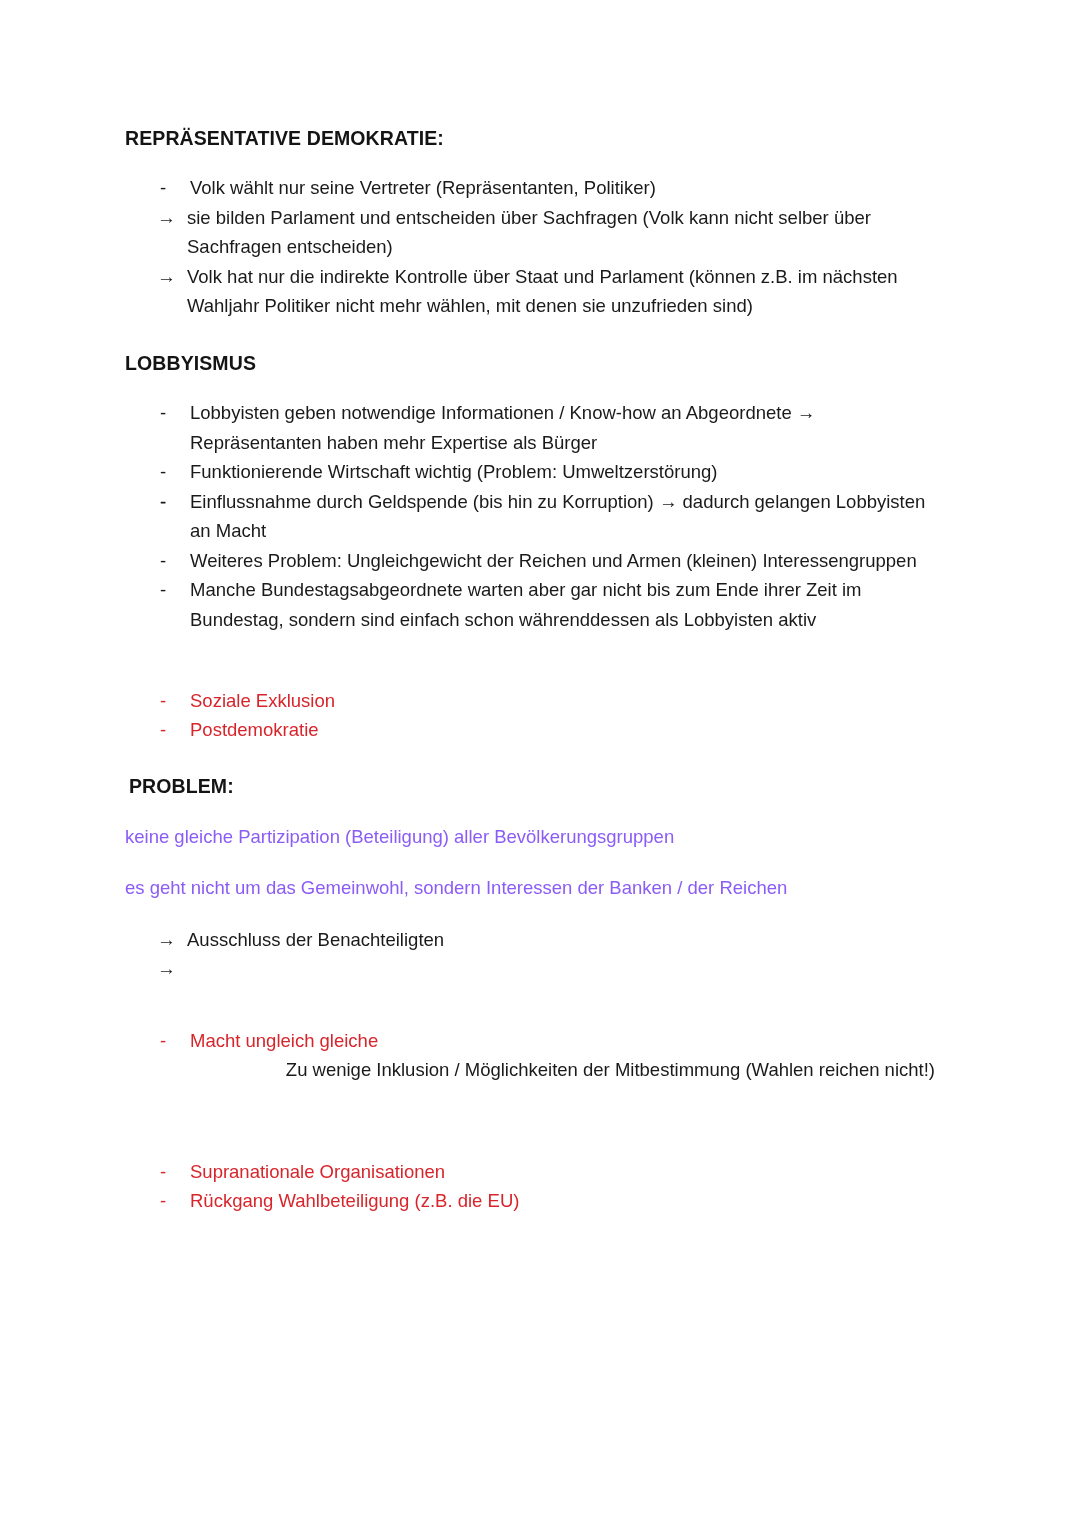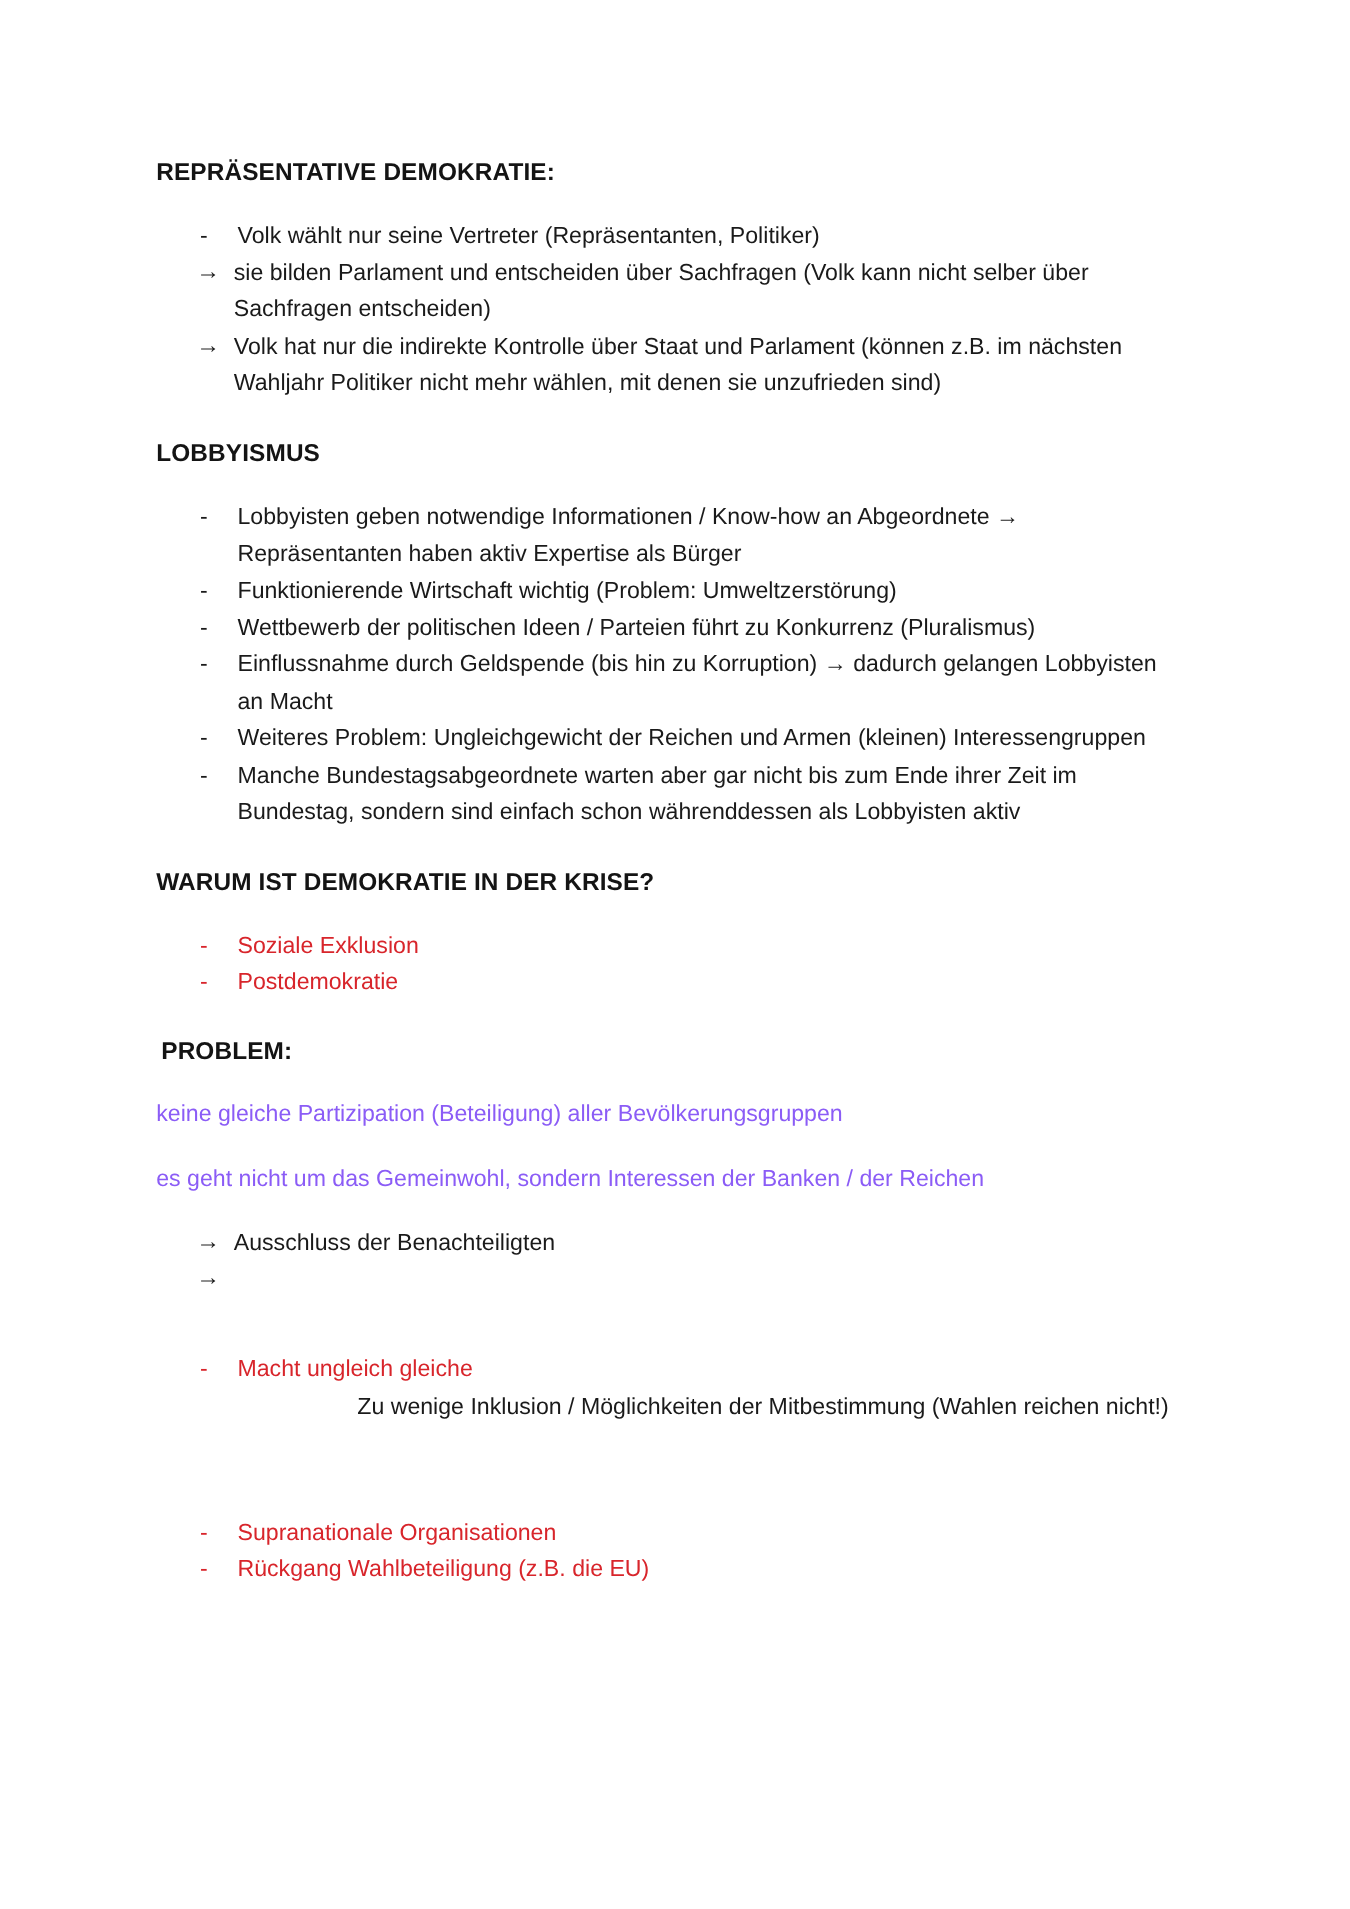--- a/index.html
+++ b/index.html
@@ -115,47 +115,45 @@
       </li>
     </ul>
 
     <div class="gap-lg"></div>
 
     <div class="heading">LOBBYISMUS</div>
     <div class="gap-md"></div>
     <ul class="list">
       <li class="item dash">
         <span class="marker">-</span>
-        <span>Lobbyisten geben notwendige Informationen / Know-how an Abgeordnete → Repräsentanten haben aktiv Expertise als Bürger</span>
+        <span>Lobbyisten geben notwendige Informationen / Know-how an Abgeordnete → Repräsentanten haben mehr Expertise als Bürger</span>
       </li>
       <li class="item dash">
         <span class="marker">-</span>
         <span>Funktionierende Wirtschaft wichtig (Problem: Umweltzerstörung)</span>
       </li>
       <li class="item dash">
         <span class="marker">-</span>
-        <span>Wettbewerb der politischen Ideen / Parteien führt zu Konkurrenz (Pluralismus)</span>
       </li>
       <li class="item dash">
         <span class="marker">-</span>
         <span>Einflussnahme durch Geldspende (bis hin zu Korruption) → dadurch gelangen Lobbyisten an Macht</span>
       </li>
       <li class="item dash">
         <span class="marker">-</span>
         <span>Weiteres Problem: Ungleichgewicht der Reichen und Armen (kleinen) Interessengruppen</span>
       </li>
       <li class="item dash">
         <span class="marker">-</span>
         <span>Manche Bundestagsabgeordnete warten aber gar nicht bis zum Ende ihrer Zeit im Bundestag, sondern sind einfach schon währenddessen als Lobbyisten aktiv</span>
       </li>
     </ul>
 
     <div class="gap-lg"></div>
 
-    <div class="heading">WARUM IST DEMOKRATIE IN DER KRISE?</div>
     <div class="gap-md"></div>
     <ul class="list tight">
       <li class="item dash red">
         <span class="marker">-</span>
         <span>Soziale Exklusion</span>
       </li>
       <li class="item dash red">
         <span class="marker">-</span>
         <span>Postdemokratie</span>
       </li>

